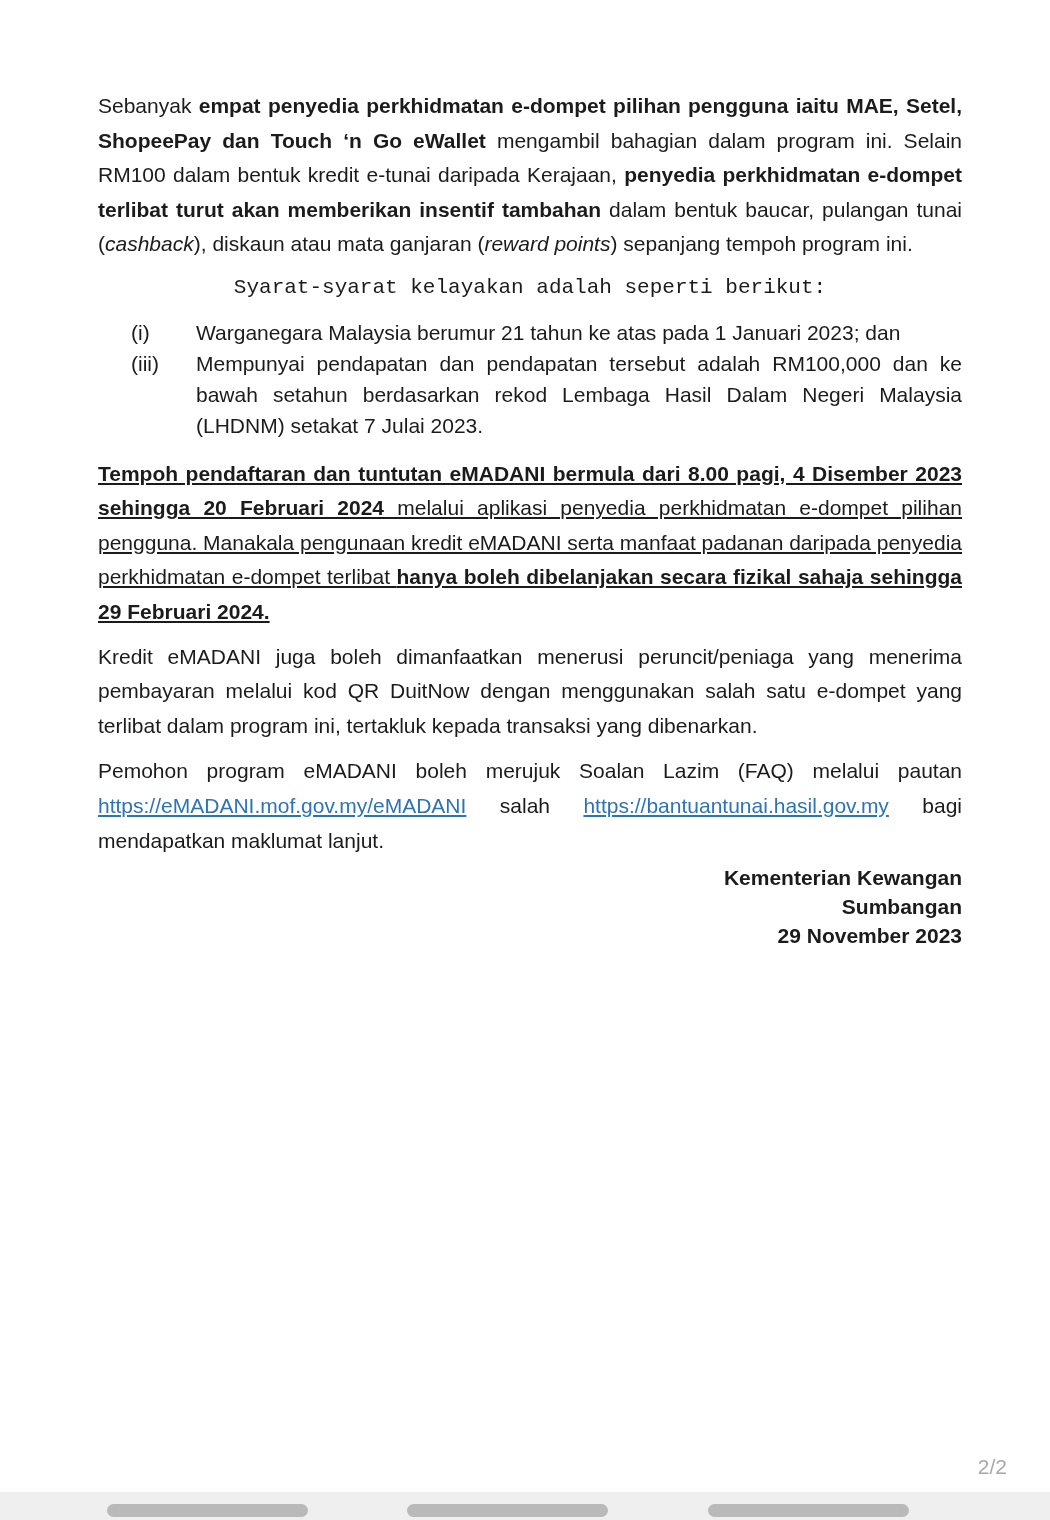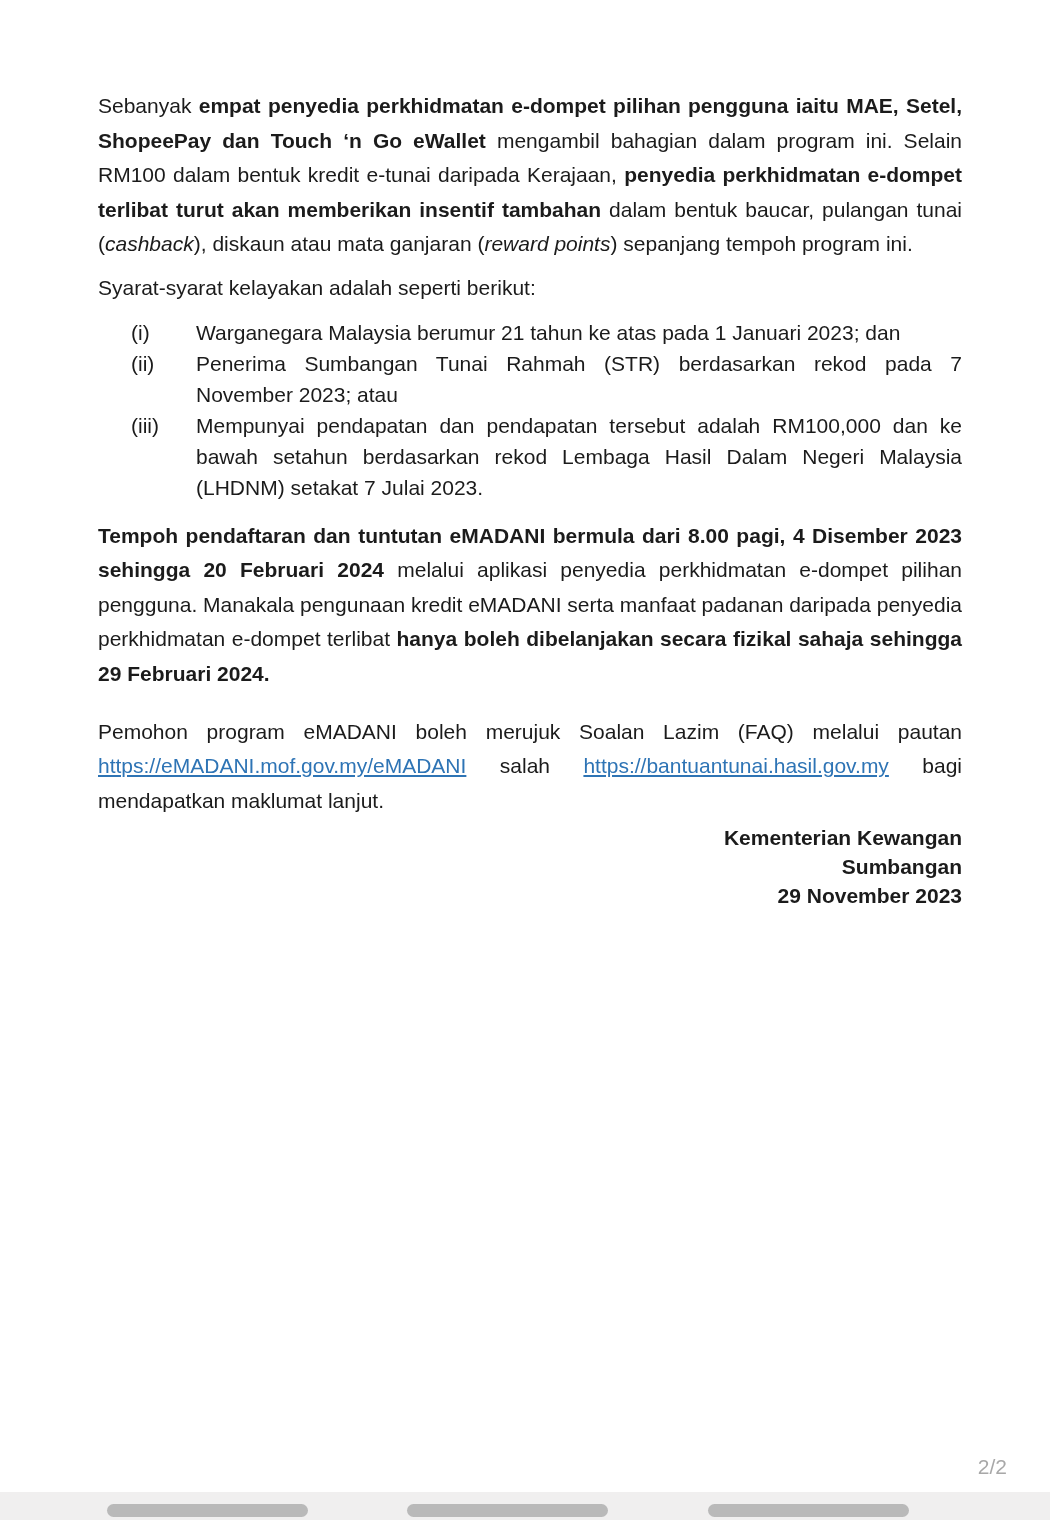--- a/index.html
+++ b/index.html
@@ -18,38 +18,38 @@
     padding: 89px 88px 0 98px;
   }
   .para {
     font-size: 21px;
     line-height: 34.6px;
     text-align: justify;
     margin-bottom: 9px;
   }
   .para b { font-weight: bold; }
   .para i { font-style: italic; margin-top: 48px; }
-  .para-syarat { margin-bottom: 11px; text-align: left; }
+  .para-syarat { margin-bottom: 11px; text-align: center; font-family: Liberation Mono, monospace; }
   .elig-list { margin-bottom: 16px; }
   .elig-item {
     display: flex;
     font-size: 21px;
     line-height: 31px;
   }
   .elig-label {
     width: 65px;
     margin-left: 33px;
     flex: 0 0 auto;
     text-align: left;
   }
   .elig-text {
     flex: 1 1 auto;
     text-align: justify;
   }
-  .para-tempoh { margin-bottom: 23px; }
+  .para-tempoh { margin-bottom: 10px; text-decoration: underline; }
   .para-kredit { margin-bottom: 11px; }
   .para-faq { margin-bottom: 5px; }
   a.doc-link {
     color: var(--link-color, #2e74b5);
     text-decoration: underline;
     cursor: pointer;
     word-break: keep-all;
   }
   .signature {
     font-size: 21px;
@@ -91,31 +91,28 @@
   <p class="para"><span>Sebanyak </span><b>empat penyedia perkhidmatan e-dompet pilihan pengguna iaitu MAE, Setel, ShopeePay dan Touch ‘n Go eWallet</b><span> mengambil bahagian dalam program ini. Selain RM100 dalam bentuk kredit e-tunai daripada Kerajaan, </span><b>penyedia perkhidmatan e-dompet terlibat turut akan memberikan insentif tambahan</b><span> dalam bentuk baucar, pulangan tunai (</span><i>cashback</i><span>), diskaun atau mata ganjaran (</span><i>reward points</i><span>) sepanjang tempoh program ini.</span></p>
 
   <p class="para para-syarat">Syarat-syarat kelayakan adalah seperti berikut:</p>
 
   <div class="elig-list">
     <div class="elig-item">
       <span class="elig-label">(i)</span>
       <span class="elig-text">Warganegara Malaysia berumur 21 tahun ke atas pada 1 Januari 2023; dan</span>
     </div>
     <div class="elig-item">
-      <span class="elig-label">(ii)</span>
-      <span class="elig-text">Penerima Sumbangan Tunai Rahmah (STR) berdasarkan rekod pada 7 November 2023; atau</span>
-    </div>
-    <div class="elig-item">
       <span class="elig-label">(iii)</span>
       <span class="elig-text">Mempunyai pendapatan dan pendapatan tersebut adalah RM100,000 dan ke bawah setahun berdasarkan rekod Lembaga Hasil Dalam Negeri Malaysia (LHDNM) setakat 7 Julai 2023.</span>
     </div>
   </div>
 
   <p class="para para-tempoh"><b>Tempoh pendaftaran dan tuntutan eMADANI bermula dari 8.00 pagi, 4 Disember 2023 sehingga 20 Februari 2024</b><span> melalui aplikasi penyedia perkhidmatan e-dompet pilihan pengguna. Manakala pengunaan kredit eMADANI serta manfaat padanan daripada penyedia perkhidmatan e-dompet terlibat </span><b>hanya boleh dibelanjakan secara fizikal sahaja sehingga 29 Februari 2024.</b></p>
 
+  <p class="para para-kredit">Kredit eMADANI juga boleh dimanfaatkan menerusi peruncit/peniaga yang menerima pembayaran melalui kod QR DuitNow dengan menggunakan salah satu e-dompet yang terlibat dalam program ini, tertakluk kepada transaksi yang dibenarkan.</p>
 
   <p class="para para-faq"><span>Pemohon program eMADANI boleh merujuk Soalan Lazim (FAQ) melalui pautan </span><a class="doc-link">https://eMADANI.mof.gov.my/eMADANI</a><span> salah </span><a class="doc-link">https://bantuantunai.hasil.gov.my</a><span> bagi mendapatkan maklumat lanjut.</span></p>
 
   <div class="signature">
     <div>Kementerian Kewangan</div>
     <div>Sumbangan</div>
     <div>29 November 2023</div>
   </div>
 
 </div>

